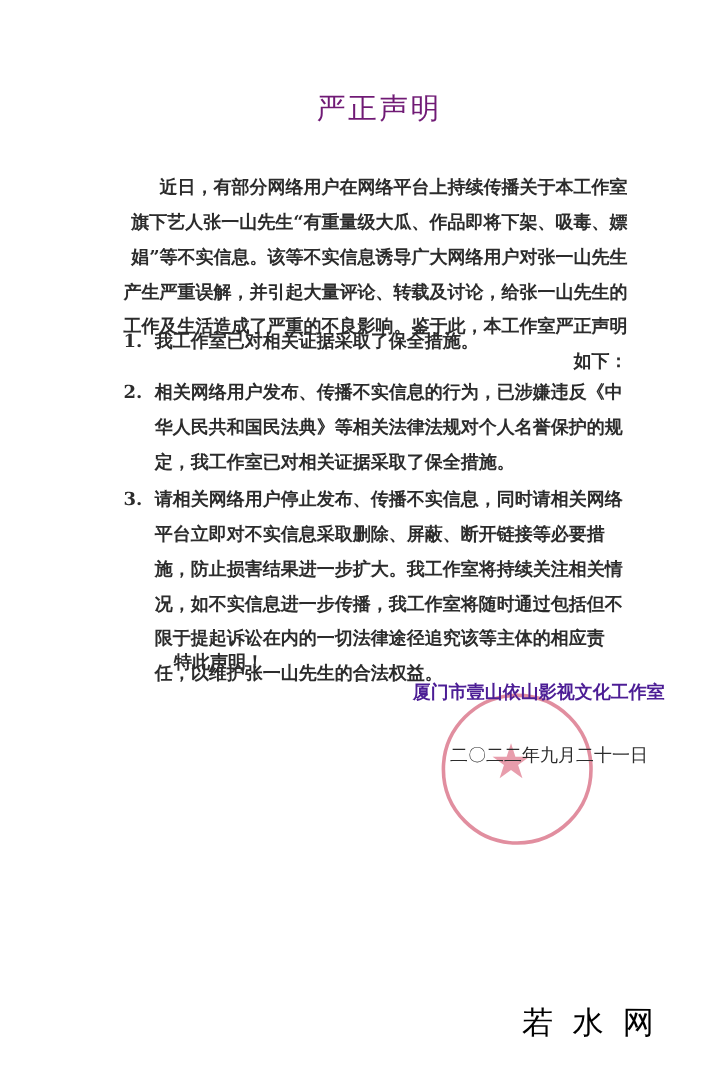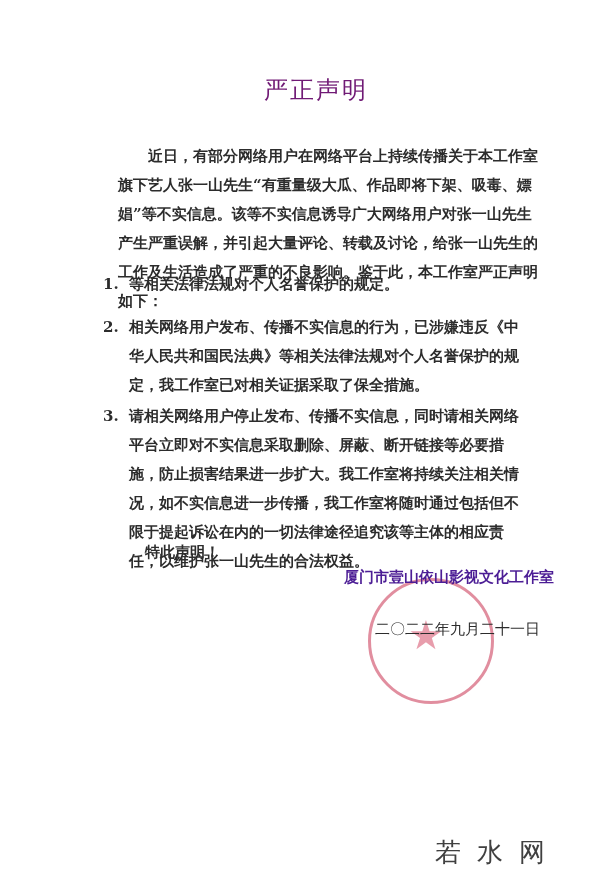--- a/index.html
+++ b/index.html
@@ -9,50 +9,50 @@
   }
   .title {
     position: absolute; top: 74px; left: 0; width: 600px; text-align: center;
     font-family: "DejaVu Sans", "Liberation Sans", sans-serif;
     font-size: 24px; letter-spacing: 2px; color: #701a75; margin-left: 16px;
   }
   .para {
     position: absolute; font-size: 15px; line-height: 29px; color: #2c2c2c;
     font-weight: bold;
   }
-  .intro { top: 142px; left: 118px; width: 420px; text-indent: 30px; }
+  .intro { top: 142px; left: 103px; width: 420px; text-indent: 30px; text-align: right; }
   .item { position: absolute; left: 103px; width: 420px; font-size: 15px; line-height: 29px; font-weight: bold; color: #2c2c2c; }
   .item .num { position: absolute; left: 0; top: 0; }
   .item .txt { display: block; margin-left: 26px; }
   .closing { top: 538px; left: 121px; margin-left: 24px; }
   .org { position: absolute; top: 568px; left: 344px; font-size: 15px; font-weight: bold; color: #4c1d95; }
   .date { position: absolute; top: 620px; left: 375px; font-size: 15px; font-weight: normal; color: #2c2c2c; }
   .stamp {
     position: absolute; left: 368px; top: 578px; width: 120px; height: 120px;
     border: 3px solid rgba(200,50,80,0.55); border-radius: 50%;
   }
   .stamp-star {
     position: absolute; left: 408px; top: 612px; font-size: 40px; color: rgba(210,60,90,0.5);
     font-family: "DejaVu Sans", sans-serif;
   }
   .watermark {
     position: absolute; top: 835px; left: 435px; font-family: "DejaVu Sans", sans-serif;
-    font-size: 26px; letter-spacing: 16px; color: #404040;
+    font-size: 26px; letter-spacing: 16px; color: #000000;
   }
 </style>
 </head>
 <body>
 
 <div class="title">严正声明</div>
 
 <div class="para intro">近日，有部分网络用户在网络平台上持续传播关于本工作室旗下艺人张一山先生“有重量级大瓜、作品即将下架、吸毒、嫖娼”等不实信息。该等不实信息诱导广大网络用户对张一山先生产生严重误解，并引起大量评论、转载及讨论，给张一山先生的工作及生活造成了严重的不良影响。鉴于此，本工作室严正声明如下：</div>
 
 <div class="item" style="top:270px">
   <span class="num">1.</span>
-  <span class="txt">等相关法律法规对个人名誉保护的规定。</span>
+  <span class="txt">我工作室已对相关证据采取了保全措施。</span>
 </div>
 <div class="item" style="top:313px">
   <span class="num">2.</span>
   <span class="txt">相关网络用户发布、传播不实信息的行为，已涉嫌违反《中华人民共和国民法典》等相关法律法规对个人名誉保护的规定，我工作室已对相关证据采取了保全措施。</span>
 </div>
 <div class="item" style="top:402px">
   <span class="num">3.</span>
   <span class="txt">请相关网络用户停止发布、传播不实信息，同时请相关网络平台立即对不实信息采取删除、屏蔽、断开链接等必要措施，防止损害结果进一步扩大。我工作室将持续关注相关情况，如不实信息进一步传播，我工作室将随时通过包括但不限于提起诉讼在内的一切法律途径追究该等主体的相应责任，以维护张一山先生的合法权益。</span>
 </div>
 

